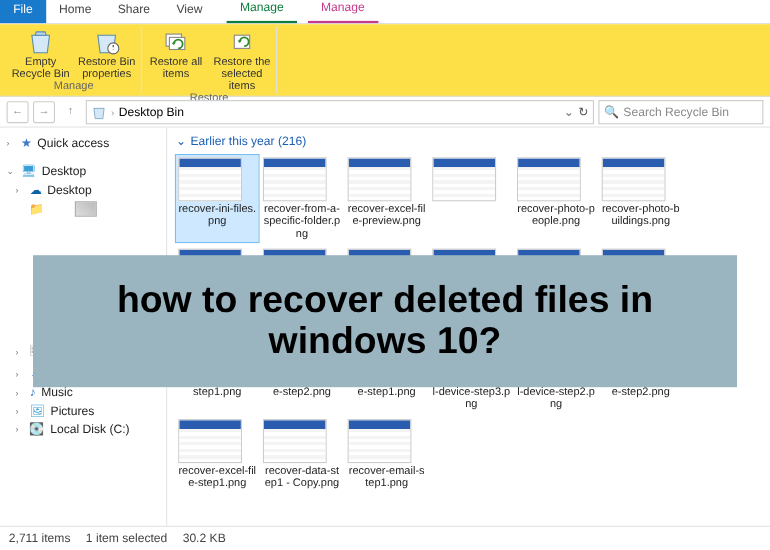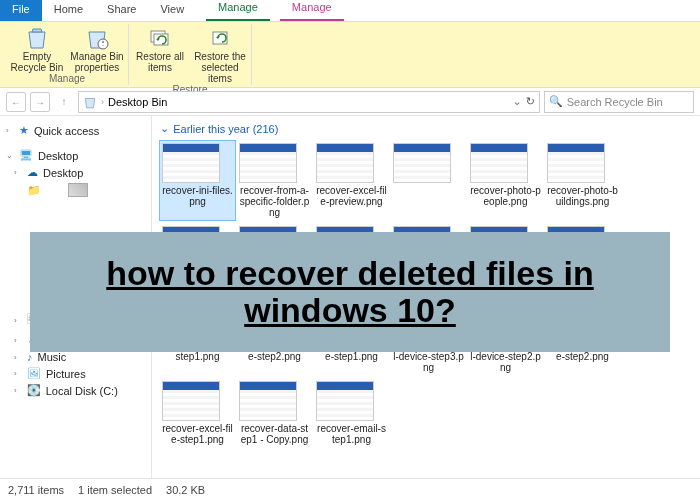--- a/index.html
+++ b/index.html
@@ -4,21 +4,21 @@
 <style>
 * { margin: 0; padding: 0; box-sizing: border-box; font-family: 'Segoe UI', Tahoma, sans-serif; }
 body { width: 700px; height: 500px; background: #fff; overflow: hidden; position: relative; font-size: 11px; }
 
 .ribbon-tabs { display: flex; height: 22px; background: #fff; border-bottom: 1px solid #ddd; align-items: flex-end; }
 .ribbon-tab { padding: 6px 12px; font-size: 11px; color: #444; cursor: pointer; }
 .ribbon-tab.file { background: #1979ca; color: #fff; }
 .ribbon-tab.context { color: #0b7c3c; border-bottom: 2px solid #0b7c3c; margin-left: 10px; }
 .ribbon-tab.context2 { color: #c43b8e; border-bottom: 2px solid #c43b8e; margin-left: 10px; }
 
-.ribbon-actions { display: flex; height: 66px; background: #fef9c3; border-bottom: 1px solid #ddd; padding: 2px 6px; }
+.ribbon-actions { display: flex; height: 66px; background: #fde047; border-bottom: 1px solid #ddd; padding: 2px 6px; }
 .action-group { display: flex; flex-direction: column; align-items: center; justify-content: space-between; border-right: 1px solid #e0e0e0; padding: 0 4px 1px 4px; }
 .action-group-buttons { display: flex; gap: 6px; }
 .action-btn { display: flex; flex-direction: column; align-items: center; justify-content: flex-start; width: 54px; cursor: pointer; padding-top: 2px; }
 .action-btn .iconimg { width: 28px; height: 24px; display: flex; align-items: center; justify-content: center; }
 .action-btn .lbl { font-size: 10px; text-align: center; line-height: 11px; color: #333; margin-top: 1px; }
 .group-caption { font-size: 10px; color: #666; }
 
 .addressbar-row { display: flex; align-items: center; height: 28px; padding: 2px 6px; gap: 4px; border-bottom: 1px solid #e4e4e4; }
 .navarrow { width: 20px; height: 20px; border: 1px solid #ccc; border-radius: 2px; display: flex; align-items: center; justify-content: center; color: #888; font-size: 10px; cursor: pointer; background: #fff; }
 .addrbox { flex: 1; display: flex; align-items: center; border: 1px solid #ccc; height: 22px; padding: 0 4px; gap: 4px; background: #fff; }
@@ -39,21 +39,21 @@
 .thumb { width: 75px; display: flex; flex-direction: column; align-items: flex-start; cursor: pointer; padding: 2px; }
 .thumb.selected { background: #cde8ff; outline: 1px solid #7abef0; }
 .thumbimg { width: 58px; height: 40px; background: #fff; border: 1px solid #ccc; display: flex; flex-direction: column; justify-content: flex-start; overflow: hidden; }
 .thumbimg .bar { height: 8px; background: #2a5db0; }
 .thumbimg .body { flex: 1; background: repeating-linear-gradient(#f4f4f4, #f4f4f4 3px, #fff 3px, #fff 6px); }
 .thumbname { font-size: 10px; text-align: center; line-height: 11px; margin-top: 2px; color: #222; word-break: break-all; max-height: 33px; overflow: hidden; }
 
 .statusbar { position: absolute; bottom: 0; left: 0; right: 0; height: 22px; border-top: 1px solid #e4e4e4; display: flex; align-items: center; padding: 0 8px; gap: 14px; font-size: 11px; color: #444; background: #fff; }
 
 .overlay { position: absolute; left: 30px; right: 30px; top: 232px; height: 120px; background: #9ab4c0; display: flex; align-items: center; justify-content: center; text-align: center; padding: 6px 12px; }
-.overlay-text { font-size: 34px; font-weight: 800; color: #000; line-height: 1.1; font-family: Arial, sans-serif; text-decoration: underline; }
+.overlay-text { font-size: 34px; font-weight: 800; color: #000; line-height: 1.1; font-family: Arial, sans-serif; }
 
 svg { display: block; }
 </style>
 </head>
 <body>
 
 <div class="ribbon-tabs">
   <div class="ribbon-tab file">File</div>
   <div class="ribbon-tab">Home</div>
   <div class="ribbon-tab">Share</div>
@@ -75,21 +75,21 @@
         <div class="lbl">Empty Recycle Bin</div>
       </div>
       <div class="action-btn">
         <div class="iconimg">
           <svg width="24" height="24" viewBox="0 0 24 24">
               <path d="M4 6 L20 6 L18 22 L6 22 Z" fill="#d5e8f7" stroke="#5a8bb0"></path>
               <circle cx="18" cy="18" r="5" fill="#fff" stroke="#666"></circle>
               <path d="M18 15 v2 M18 19 v0.5" stroke="#666" stroke-width="1.3"></path>
             </svg>
         </div>
-        <div class="lbl">Manage Bin properties</div>
+        <div class="lbl">Restore Bin properties</div>
       </div>
     </div>
     <div class="group-caption">Manage</div>
   </div>
   <div class="action-group">
     <div class="action-group-buttons">
       <div class="action-btn">
         <div class="iconimg">
           <svg width="24" height="24" viewBox="0 0 24 24">
               <rect x="3" y="5" width="14" height="11" fill="#fff" stroke="#888"></rect>

